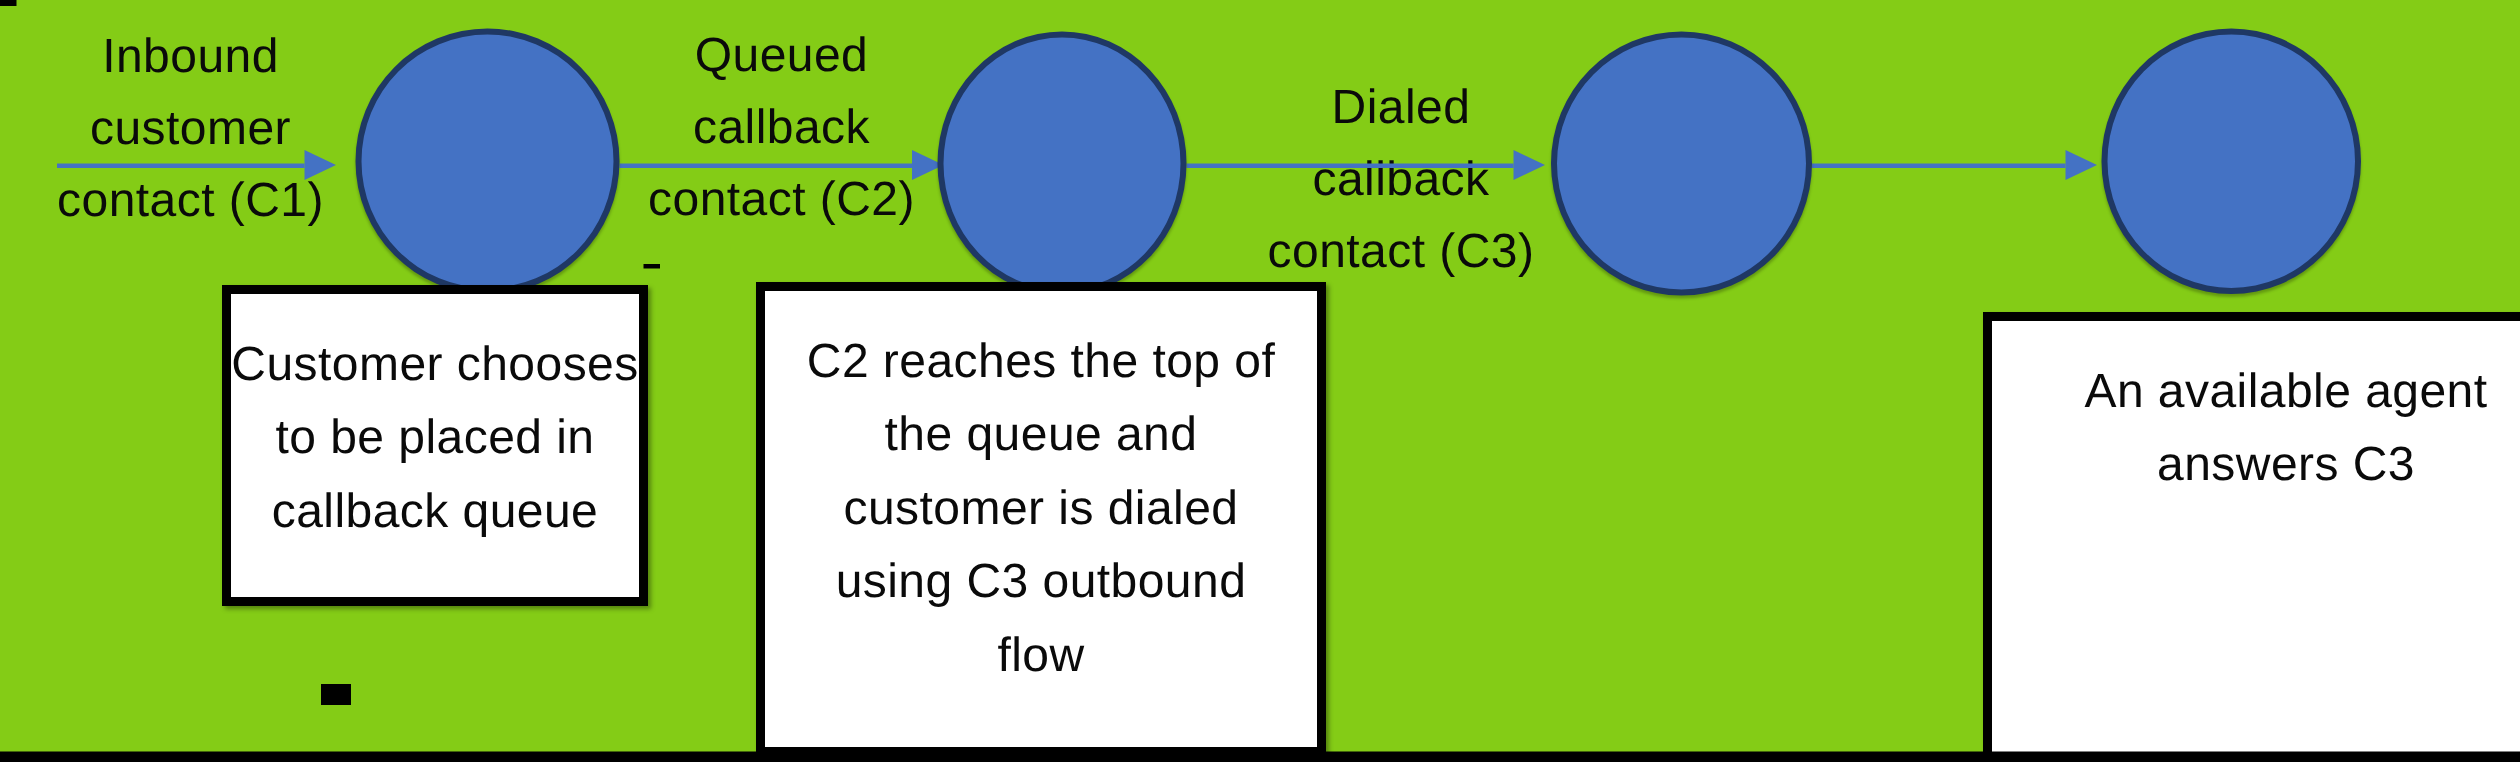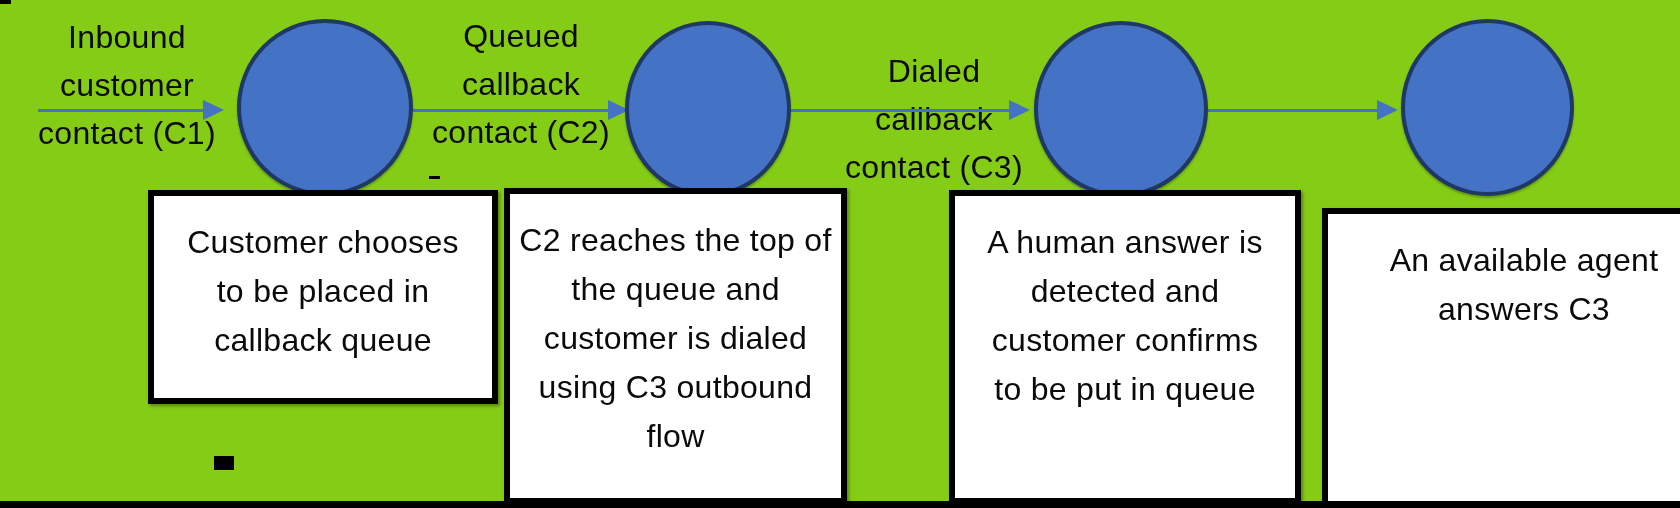--- a/index.html
+++ b/index.html
@@ -107,37 +107,31 @@
   <div>
     <div class="arrow-shaft" style="left:1208px; top:109px; width:169px;"></div>
     <div class="arrow-head" style="left:1377px; top:100px;"></div>
   </div>
 
   <div class="state-circle" style="left:237px; top:19px; width:176px; height:177px;"></div>
   <div class="state-circle" style="left:625px; top:21px; width:166px; height:176px;"></div>
   <div class="state-circle" style="left:1034px; top:21px; width:174px; height:176px;"></div>
   <div class="state-circle" style="left:1401px; top:19px; width:173px; height:177px;"></div>
 
-  <div class="step-box" style="left:148px; top:190px; width:350px; height:214px;">
+  <div class="step-box" style="left:148px; top:190px; width:284px; height:214px;">
     <div class="step-text">Customer chooses
 to be placed in
 callback queue</div>
   </div>
-  <div class="step-box" style="left:504px; top:188px; width:343px; height:316px;">
+  <div class="step-box" style="left:504px; top:188px; width:380px; height:316px;">
     <div class="step-text">C2 reaches the top of
 the queue and
 customer is dialed
 using C3 outbound
 flow</div>
-  </div>
-  <div class="step-box" style="left:949px; top:190px; width:352px; height:314px;">
-    <div class="step-text">A human answer is
-detected and
-customer confirms
-to be put in queue</div>
   </div>
   <div class="step-box" style="left:1322px; top:208px; width:404px; height:312px;">
     <div class="step-text">An available agent
 answers C3</div>
   </div>
 
   <div id="bottom-rule"></div>
   <div class="mark" style="left:0; top:0; width:11px; height:4px;"></div>
   <div class="mark" style="left:429px; top:176px; width:11px; height:3px;"></div>
   <div class="mark" style="left:214px; top:456px; width:20px; height:14px;"></div>

